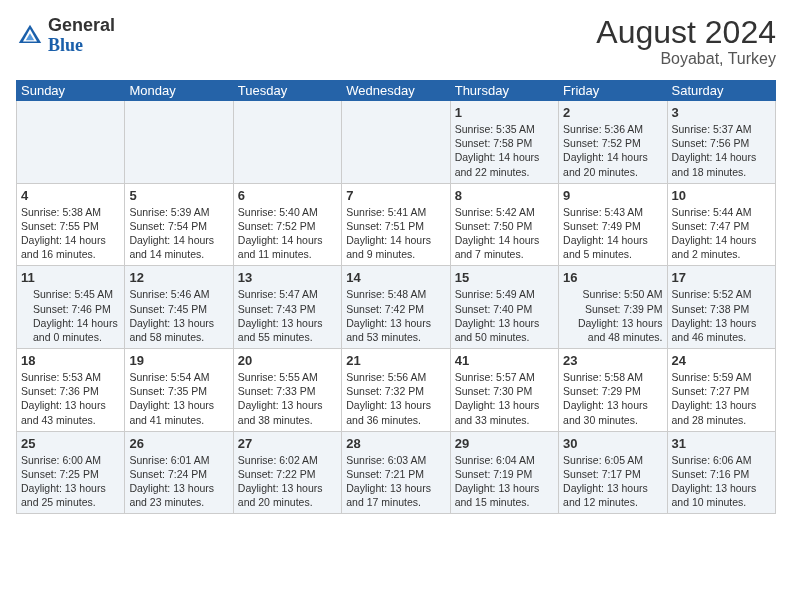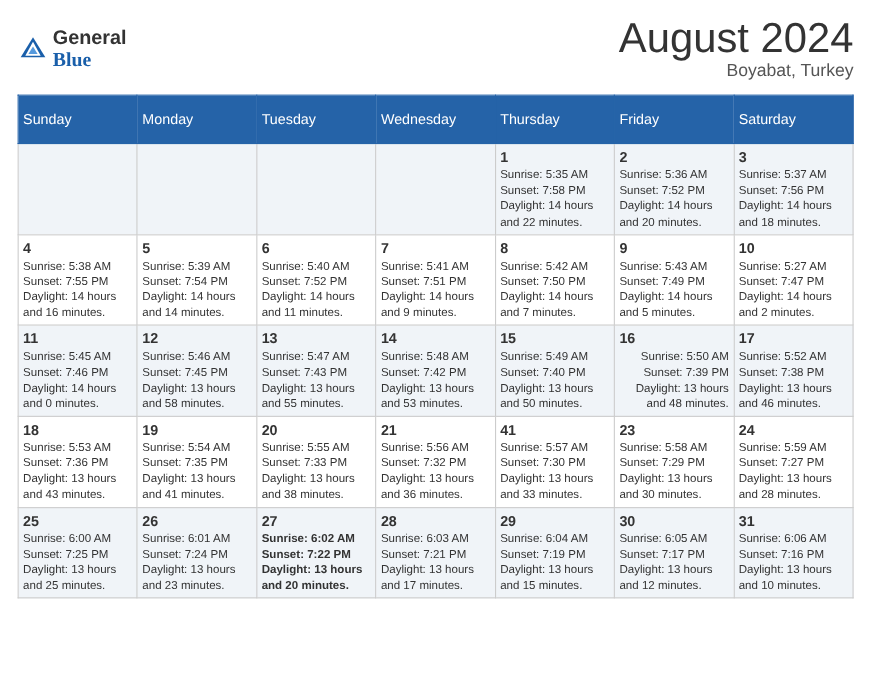--- a/index.html
+++ b/index.html
@@ -6,21 +6,21 @@
     body {
       font-family: Arial, sans-serif;
       background: #fff;
       width: 792px;
       min-height: 612px;
       padding: 16px;
     }
     .header {
       display: flex;
       justify-content: space-between;
-      align-items: center;
+      align-items: flex-start;
       margin-bottom: 12px;
       gap: 16px;
     }
     .logo {
       display: flex;
       align-items: center;
       gap: 4px;
     }
     .logo-text {
       font-size: 18px;
@@ -30,39 +30,39 @@
     .logo-general { color: #333; }
     .logo-blue { color: #1a5faa; font-family: Liberation Serif, serif; }
     .logo-icon {
       width: 28px;
       height: 28px;
     }
     .title-block {
       text-align: right;
     }
     .month-year {
-      font-size: 38px;
+      font-size: 32px;
       font-weight: 300;
       color: #333;
       line-height: 1;
     }
     .location {
       font-size: 16px;
       color: #555;
       margin-top: 2px;
     }
     table {
       width: 100%;
       border-collapse: collapse;
       font-size: 11px;
     }
     thead tr th {
       background-color: #2563a8;
       color: #fff;
-      padding: 14px 4px;
+      padding: 2px 4px;
       text-align: left;
       font-weight: normal;
       font-size: 13px;
       border: 1px solid #2563a8;
     }
     tbody tr td {
       border: 1px solid #ccc;
       vertical-align: top;
       padding: 4px 4px;
       height: 80px;
@@ -189,30 +189,30 @@
         </td>
         <td>
           <span class="day-num">9</span>
           <div class="day-info" style="white-space: pre-line;">Sunrise: 5:43 AM
 Sunset: 7:49 PM
 Daylight: 14 hours
 and 5 minutes.</div>
         </td>
         <td>
           <span class="day-num">10</span>
-          <div class="day-info" style="white-space: pre-line;">Sunrise: 5:27 AM
+          <div class="day-info" style="white-space: pre-line;">Sunrise: 5:44 AM
 Sunset: 7:47 PM
 Daylight: 14 hours
 and 2 minutes.</div>
         </td>
       </tr>
       <tr>
         <td>
           <span class="day-num">11</span>
-          <div class="day-info" style="white-space: pre-line;">Sunrise: 5:45 AM
+          <div class="day-info" style="white-space: pre-line; margin-left: 12px;">Sunrise: 5:45 AM
 Sunset: 7:46 PM
 Daylight: 14 hours
 and 0 minutes.</div>
         </td>
         <td>
           <span class="day-num">12</span>
           <div class="day-info" style="white-space: pre-line;">Sunrise: 5:46 AM
 Sunset: 7:45 PM
 Daylight: 13 hours
 and 58 minutes.</div>
@@ -314,21 +314,21 @@
         </td>
         <td>
           <span class="day-num">26</span>
           <div class="day-info" style="white-space: pre-line;">Sunrise: 6:01 AM
 Sunset: 7:24 PM
 Daylight: 13 hours
 and 23 minutes.</div>
         </td>
         <td>
           <span class="day-num">27</span>
-          <div class="day-info" style="white-space: pre-line; font-weight: bold;">Sunrise: 6:02 AM
+          <div class="day-info" style="white-space: pre-line;">Sunrise: 6:02 AM
 Sunset: 7:22 PM
 Daylight: 13 hours
 and 20 minutes.</div>
         </td>
         <td>
           <span class="day-num">28</span>
           <div class="day-info" style="white-space: pre-line;">Sunrise: 6:03 AM
 Sunset: 7:21 PM
 Daylight: 13 hours
 and 17 minutes.</div>

